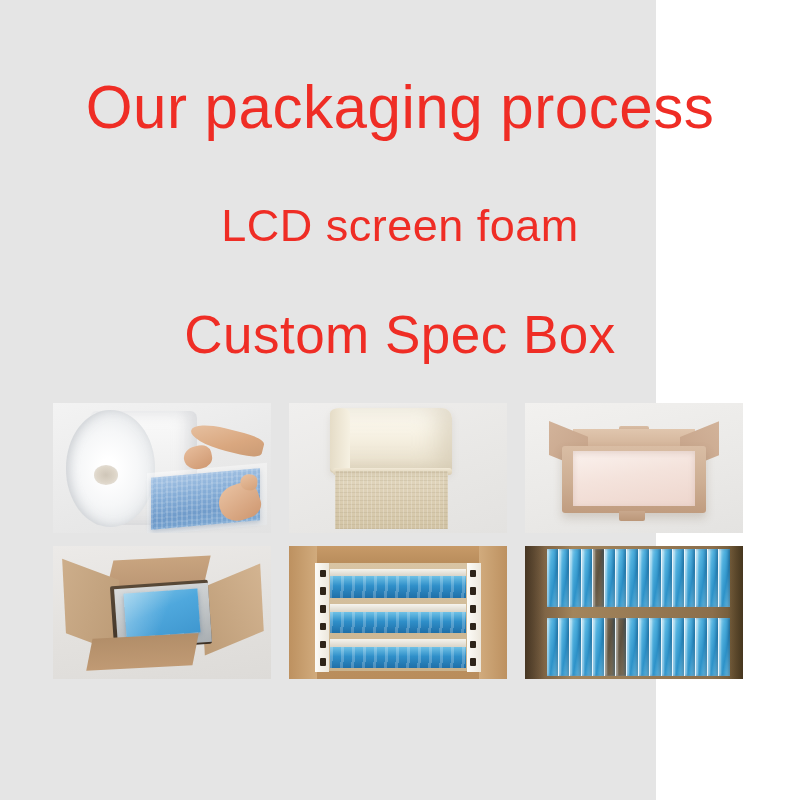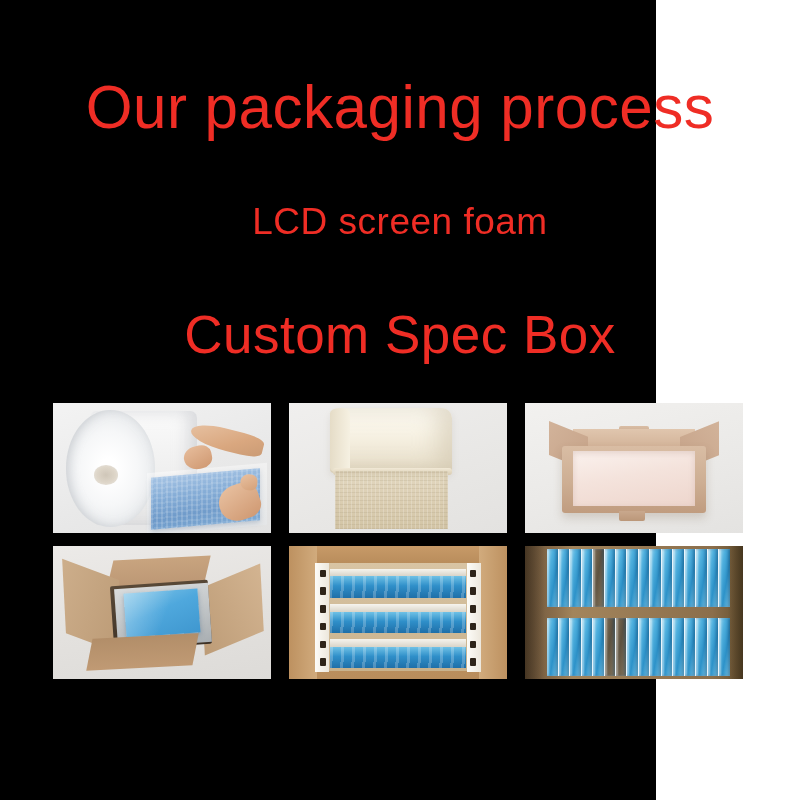--- a/index.html
+++ b/index.html
@@ -13,21 +13,21 @@
     height: 800px;
     overflow: hidden;
     font-family: "Liberation Sans", sans-serif;
     -webkit-font-smoothing: antialiased;
   }
 
   #page {
     position: relative;
     width: 656px;
     height: 800px;
-    background: #000000;
+    background: #e5e5e5;
   }
 
   
   .headings {
     position: absolute;
     left: 0;
     top: 0;
     width: 800px;
     text-align: center;
     color: #ef2d25;
@@ -45,21 +45,21 @@
   }
   #title-line {
     position: absolute;
     top: 76px;
     font-size: 62px;
     transform: scaleX(0.97);
   }
   #subtitle-line-1 {
     position: absolute;
     top: 203px;
-    font-size: 37px;
+    font-size: 45px;
   }
   #subtitle-line-2 {
     position: absolute;
     top: 308px;
     font-size: 53px;
   }
 
   
   #photo-grid {
     position: absolute;

